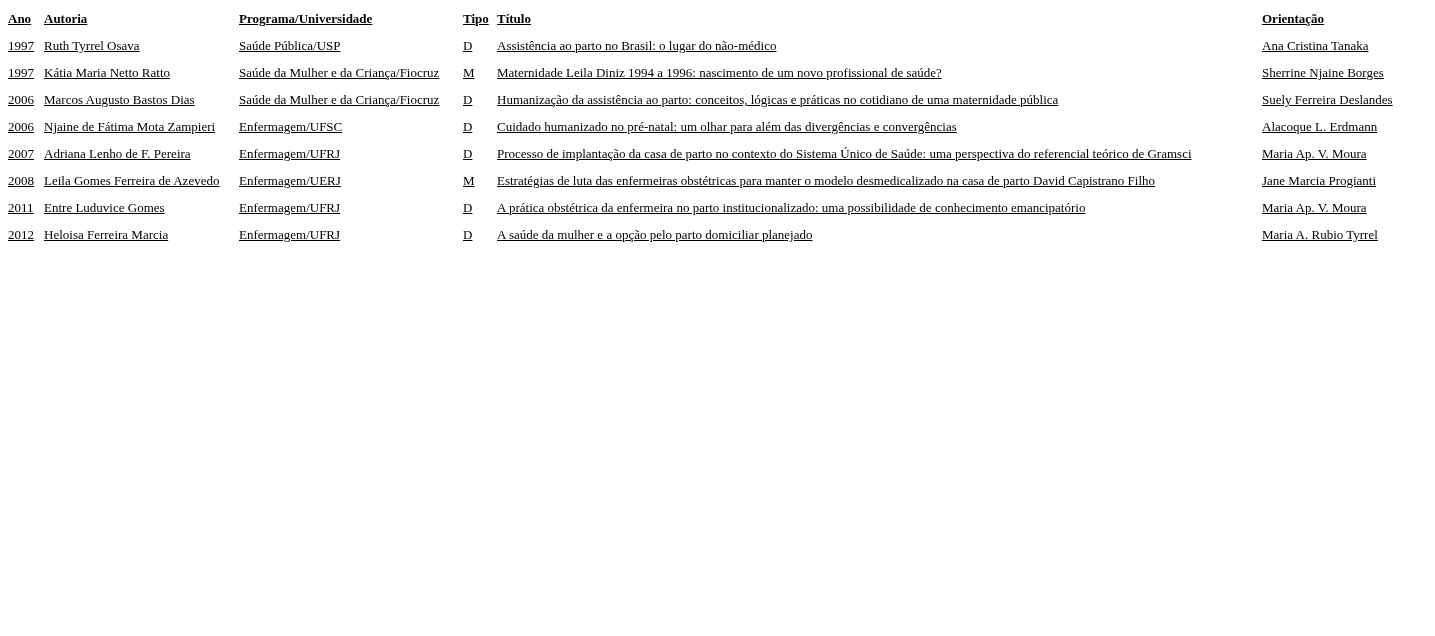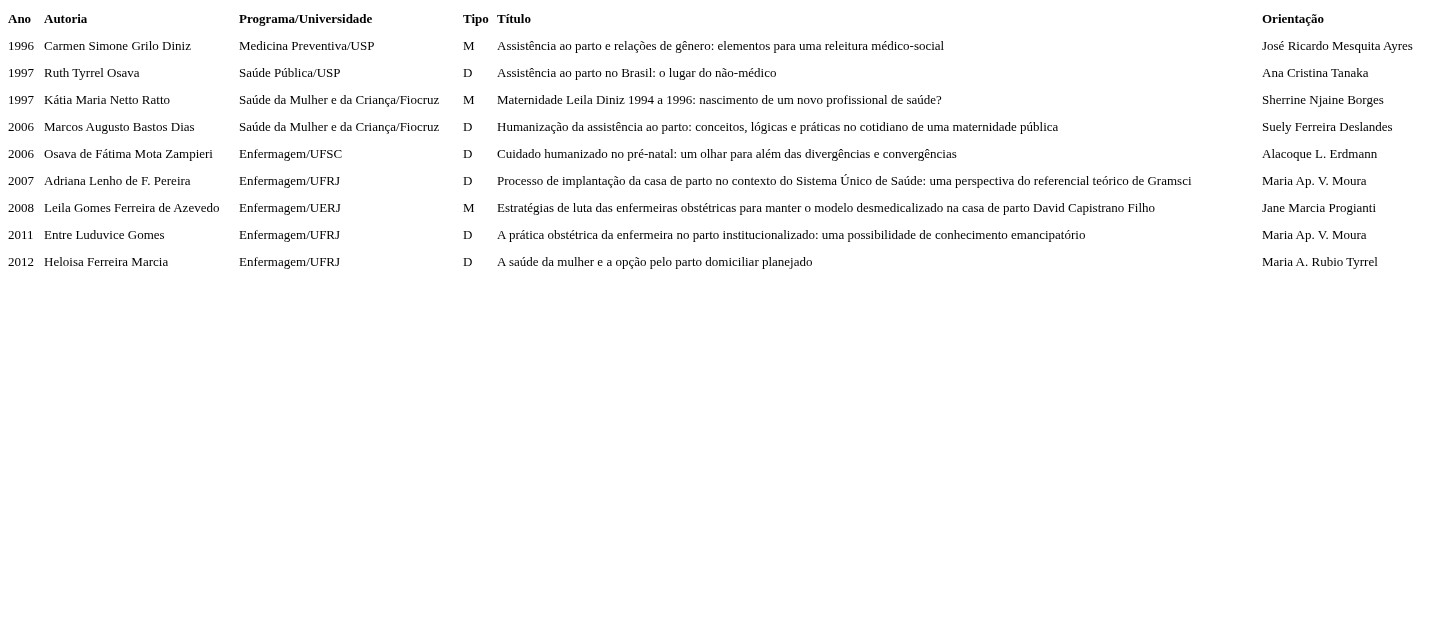--- a/index.html
+++ b/index.html
@@ -13,20 +13,21 @@
     body {
       font-family: "Liberation Serif", "DejaVu Serif", serif;
       font-size: 13px;
       color: #000000;
     }
     table {
       border-collapse: separate;
       border-spacing: 0;
       margin-left: 6px;
       margin-top: 5px;
+      text-decoration: underline;
     }
     th, td {
       text-align: left;
       vertical-align: middle;
       white-space: nowrap;
       height: 27px;
       padding: 0 2px 0 2px;
       line-height: 27px;
     }
     th {
@@ -48,28 +49,20 @@
       <th class="c-ano">Ano</th>
       <th class="c-autoria">Autoria</th>
       <th class="c-prog">Programa/Universidade</th>
       <th class="c-tipo">Tipo</th>
       <th class="c-titulo">Título</th>
       <th class="c-orient">Orientação</th>
     </tr>
   </thead>
   <tbody>
     <tr>
-      <td>1996</td>
-      <td>Carmen Simone Grilo Diniz</td>
-      <td>Medicina Preventiva/USP</td>
-      <td>M</td>
-      <td>Assistência ao parto e relações de gênero: elementos para uma releitura médico-social</td>
-      <td>José Ricardo Mesquita Ayres</td>
-    </tr>
-    <tr>
       <td>1997</td>
       <td>Ruth Tyrrel Osava</td>
       <td>Saúde Pública/USP</td>
       <td>D</td>
       <td>Assistência ao parto no Brasil: o lugar do não-médico</td>
       <td>Ana Cristina Tanaka</td>
     </tr>
     <tr>
       <td>1997</td>
       <td>Kátia Maria Netto Ratto</td>
@@ -81,21 +74,21 @@
     <tr>
       <td>2006</td>
       <td>Marcos Augusto Bastos Dias</td>
       <td>Saúde da Mulher e da Criança/Fiocruz</td>
       <td>D</td>
       <td>Humanização da assistência ao parto: conceitos, lógicas e práticas no cotidiano de uma maternidade pública</td>
       <td>Suely Ferreira Deslandes</td>
     </tr>
     <tr>
       <td>2006</td>
-      <td>Osava de Fátima Mota Zampieri</td>
+      <td>Njaine de Fátima Mota Zampieri</td>
       <td>Enfermagem/UFSC</td>
       <td>D</td>
       <td>Cuidado humanizado no pré-natal: um olhar para além das divergências e convergências</td>
       <td>Alacoque L. Erdmann</td>
     </tr>
     <tr>
       <td>2007</td>
       <td>Adriana Lenho de F. Pereira</td>
       <td>Enfermagem/UFRJ</td>
       <td>D</td>

